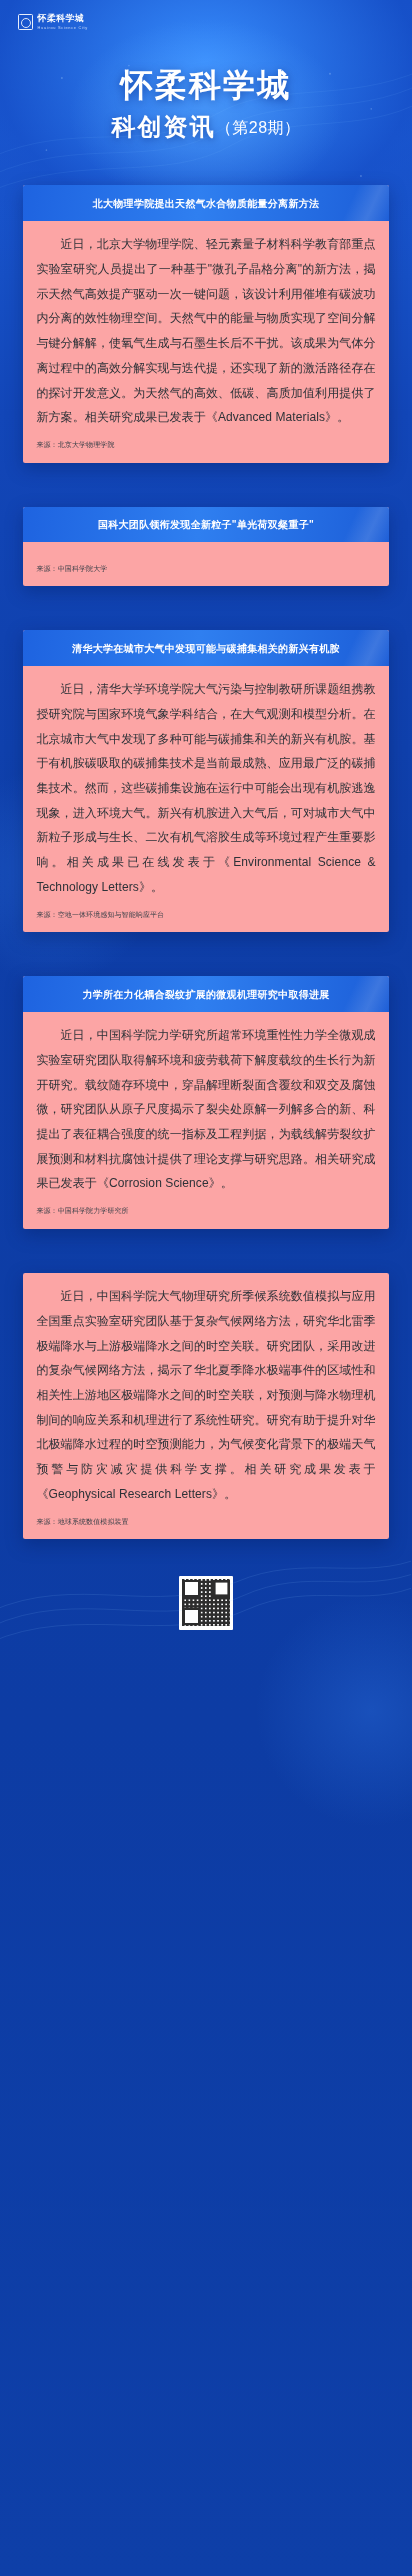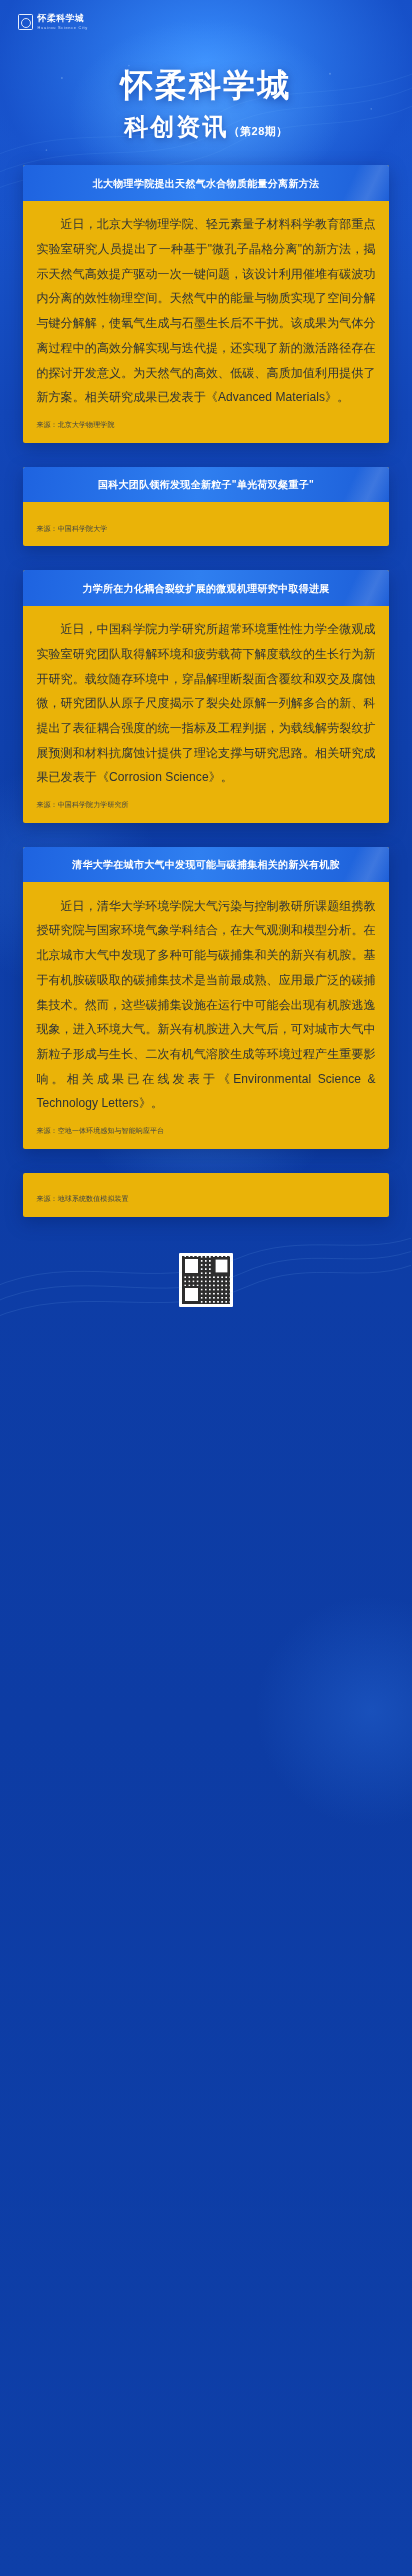--- a/index.html
+++ b/index.html
@@ -96,48 +96,49 @@
     margin-top: 7.2px;
   }
   .title-sub {
     font-size: 24px;
     font-weight: bold;
     color: #ffffff;
     letter-spacing: 2.1px;
     text-shadow: 0 1.5px 7.2px rgba(0,30,120,0.5);
   }
   .title-issue {
-    font-size: 11px;
+    font-size: 16px;
     color: #ffffff;
     letter-spacing: 0.5px;
     padding-bottom: 4.1px;
-    font-weight: bold;
+    font-weight: normal;
   }
 
   .hero-lines {
     position: absolute;
     left: 0; right: 0; top: 0;
     height: 165px;
     pointer-events: none;
     opacity: 0.55;
   }
 
   
   .cards {
     padding: 13.4px 23px 31px;
     display: flex;
     flex-direction: column;
     gap: 24px;
     position: relative;
   }
   .card {
-    background: #eab308;
+    background: #fca5a5;
     border-radius: 2.1px;
     box-shadow: 0 5.2px 17.5px rgba(4,26,90,0.35);
     overflow: hidden;
+    margin-top: 20px;
   }
   .card-head {
     background: linear-gradient(96deg, #1e63e0 0%, #2f7ff0 48%, #1c5ed8 100%);
     color: #ffffff;
     padding: 10.3px 13.4px 9.8px;
     text-align: center;
     font-size: 10px;
     font-weight: bold;
     line-height: 1.55;
     letter-spacing: 0.3px;
@@ -264,37 +265,38 @@
     </div>
 
     <div class="card">
       <div class="card-head">国科大团队领衔发现全新粒子"单光荷双粲重子"</div>
       <div class="card-body">
         <div class="card-source">来源：中国科学院大学</div>
       </div>
     </div>
 
     <div class="card">
+      <div class="card-head">清华大学在城市大气中发现可能与碳捕集相关的新兴有机胺</div>
+      <div class="card-body">
+        <p>近日，清华大学环境学院大气污染与控制教研所课题组携教授研究院与国家环境气象学科结合，在大气观测和模型分析。在北京城市大气中发现了多种可能与碳捕集和关的新兴有机胺。基于有机胺碳吸取的碳捕集技术是当前最成熟、应用最广泛的碳捕集技术。然而，这些碳捕集设施在运行中可能会出现有机胺逃逸现象，进入环境大气。新兴有机胺进入大气后，可对城市大气中新粒子形成与生长、二次有机气溶胶生成等环境过程产生重要影响。相关成果已在线发表于《Environmental Science &amp; Technology Letters》。</p>
+        <div class="card-source">来源：空地一体环境感知与智能响应平台</div>
+      </div>
+    </div>
+
+    <div class="card">
       <div class="card-head">力学所在力化耦合裂纹扩展的微观机理研究中取得进展</div>
       <div class="card-body">
         <p>近日，中国科学院力学研究所超常环境重性性力学全微观成实验室研究团队取得解环境和疲劳载荷下解度载纹的生长行为新开研究。载纹随存环境中，穿晶解理断裂面含覆纹和双交及腐蚀微，研究团队从原子尺度揭示了裂尖处原解一列解多合的新、科提出了表征耦合强度的统一指标及工程判据，为载线解劳裂纹扩展预测和材料抗腐蚀计提供了理论支撑与研究思路。相关研究成果已发表于《Corrosion Science》。</p>
         <div class="card-source">来源：中国科学院力学研究所</div>
       </div>
     </div>
 
     <div class="card">
-      <div class="card-head">清华大学在城市大气中发现可能与碳捕集相关的新兴有机胺</div>
-      <div class="card-body">
-        <p>近日，清华大学环境学院大气污染与控制教研所课题组携教授研究院与国家环境气象学科结合，在大气观测和模型分析。在北京城市大气中发现了多种可能与碳捕集和关的新兴有机胺。基于有机胺碳吸取的碳捕集技术是当前最成熟、应用最广泛的碳捕集技术。然而，这些碳捕集设施在运行中可能会出现有机胺逃逸现象，进入环境大气。新兴有机胺进入大气后，可对城市大气中新粒子形成与生长、二次有机气溶胶生成等环境过程产生重要影响。相关成果已在线发表于《Environmental Science &amp; Technology Letters》。</p>
-        <div class="card-source">来源：空地一体环境感知与智能响应平台</div>
-      </div>
-    </div>
-
-    <div class="card">
-      <div class="card-body">
+      <div class="card-body">
+        <p>近日，中国科学院大气物理研究所季候系统数值模拟与应用全国重点实验室研究团队基于复杂气候网络方法，研究华北雷季极端降水与上游极端降水之间的时空关联。研究团队，采用改进的复杂气候网络方法，揭示了华北夏季降水极端事件的区域性和相关性上游地区极端降水之间的时空关联，对预测与降水物理机制间的响应关系和机理进行了系统性研究。研究有助于提升对华北极端降水过程的时空预测能力，为气候变化背景下的极端天气预警与防灾减灾提供科学支撑。相关研究成果发表于《Geophysical Research Letters》。</p>
         <div class="card-source">来源：地球系统数值模拟装置</div>
       </div>
     </div>
 
   </div>
 
   <div class="footer">
     <svg class="footer-wave" viewBox="0 0 800 210" preserveAspectRatio="none">
       <g fill="none" stroke="#8fcaff" stroke-width="1" opacity="0.4">
         <path d="M-20,150 C150,70 320,160 470,90 C600,30 700,90 820,40"></path>

